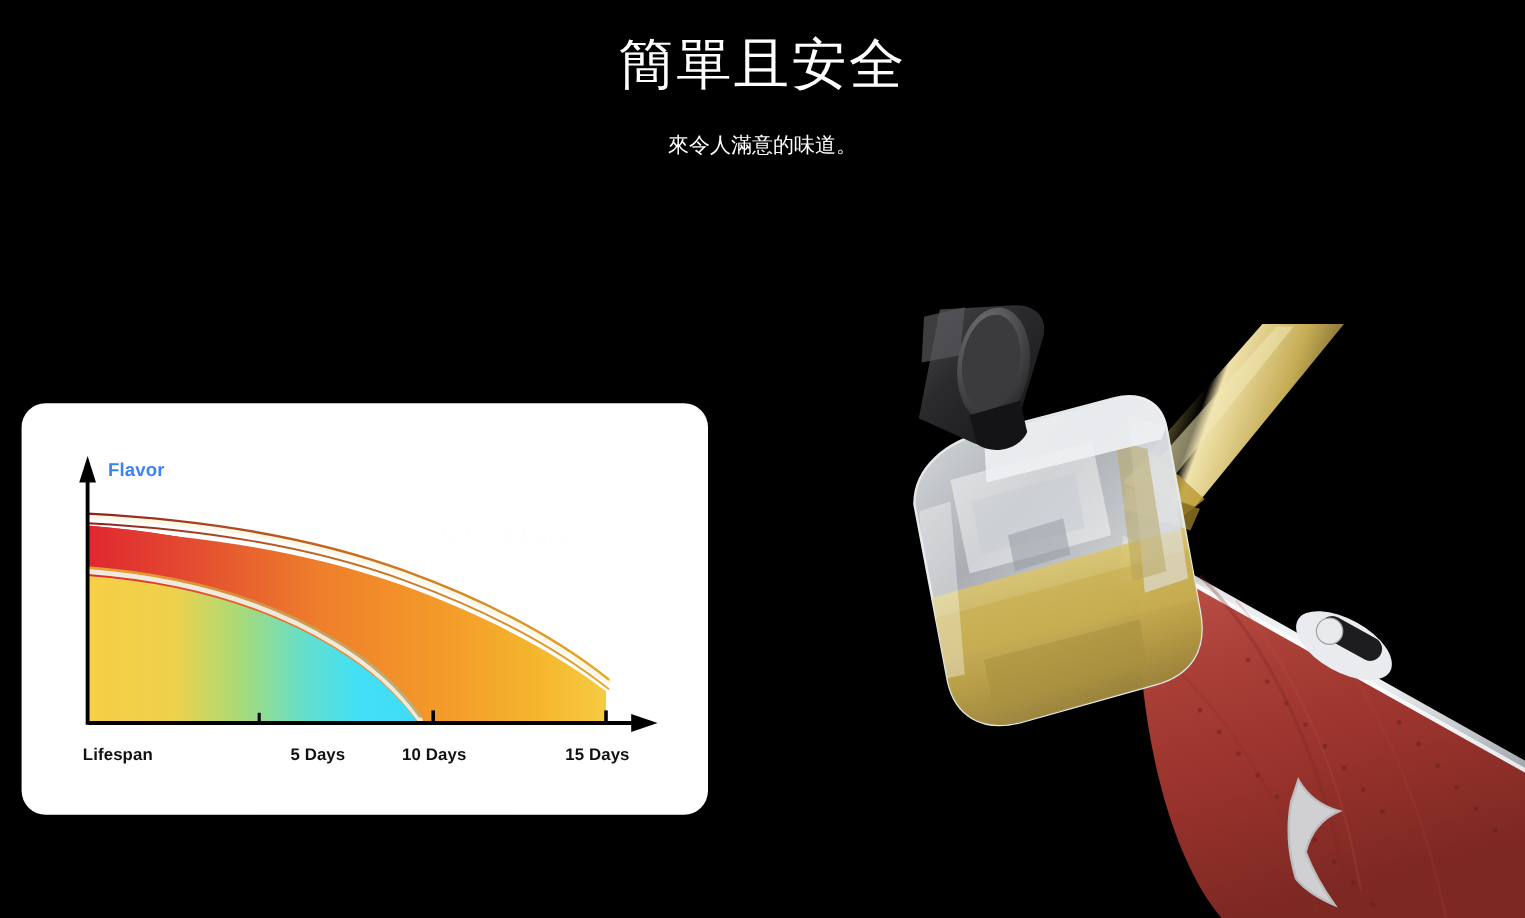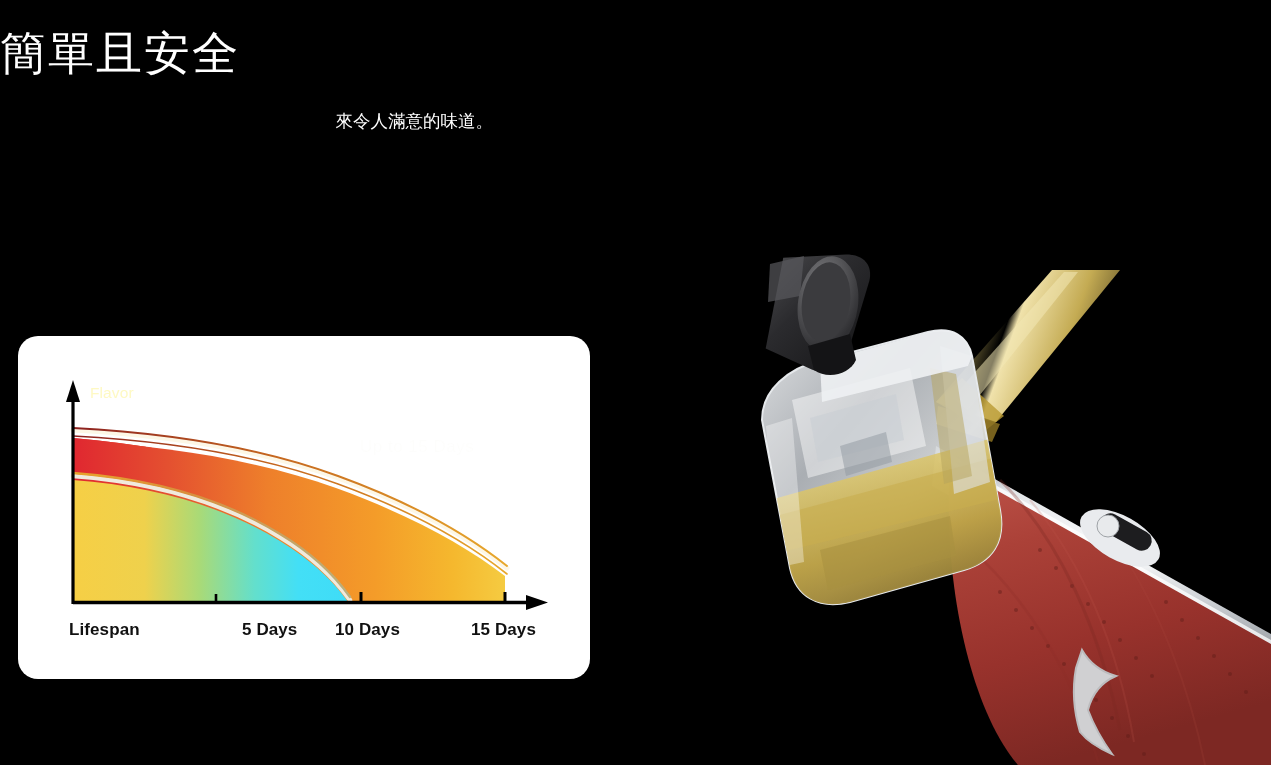--- a/index.html
+++ b/index.html
@@ -6,21 +6,21 @@
   * { margin:0; padding:0; box-sizing:border-box; }
   html, body {
     width:1271px; height:765px;
     background:#000;
     overflow:hidden;
     font-family:"Liberation Sans","DejaVu Sans",sans-serif;
   }
   .page { position:relative; width:1271px; height:765px; background:#000; }
 
   
-  .header { position:absolute; top:0; left:0; width:1271px; text-align:left; }
+  .header { position:absolute; top:0; left:0; width:1271px; text-align:center; }
   .headline {
     margin-top:22px;
     font-size:46px;
     line-height:62px;
     font-weight:400;
     color:#ffffff;
     letter-spacing:2px;
   }
   .subcopy {
     margin:22px auto 0;
@@ -37,30 +37,30 @@
     left:18px; top:336px;
     width:572px; height:343px;
     background:#ffffff;
     border-radius:20px;
     overflow:hidden;
   }
   .chart-inner { position:absolute; inset:0; }
   .chart-svg { position:absolute; left:0; top:0; }
   .flavor-label {
     position:absolute; left:90px; top:384px;
-    font-size:15.5px; font-weight:400; color:#fef9c3;
+    font-size:15.5px; font-weight:700; color:#3b82f6;
     letter-spacing:.1px;
   }
   .xlabels {
     position:absolute; left:18px; top:620px;
     width:572px; height:30px;
   }
   .xlabel {
     position:absolute;
-    font-size:17px; font-weight:700; color:#111;
+    font-size:14px; font-weight:700; color:#111;
     letter-spacing:.1px; white-space:nowrap;
   }
   .wm {
     position:absolute; left:360px; top:437px;
     font-size:17px; color:#fdfdfb;
     letter-spacing:.5px; white-space:nowrap;
     opacity:.55;
   }
 
   

